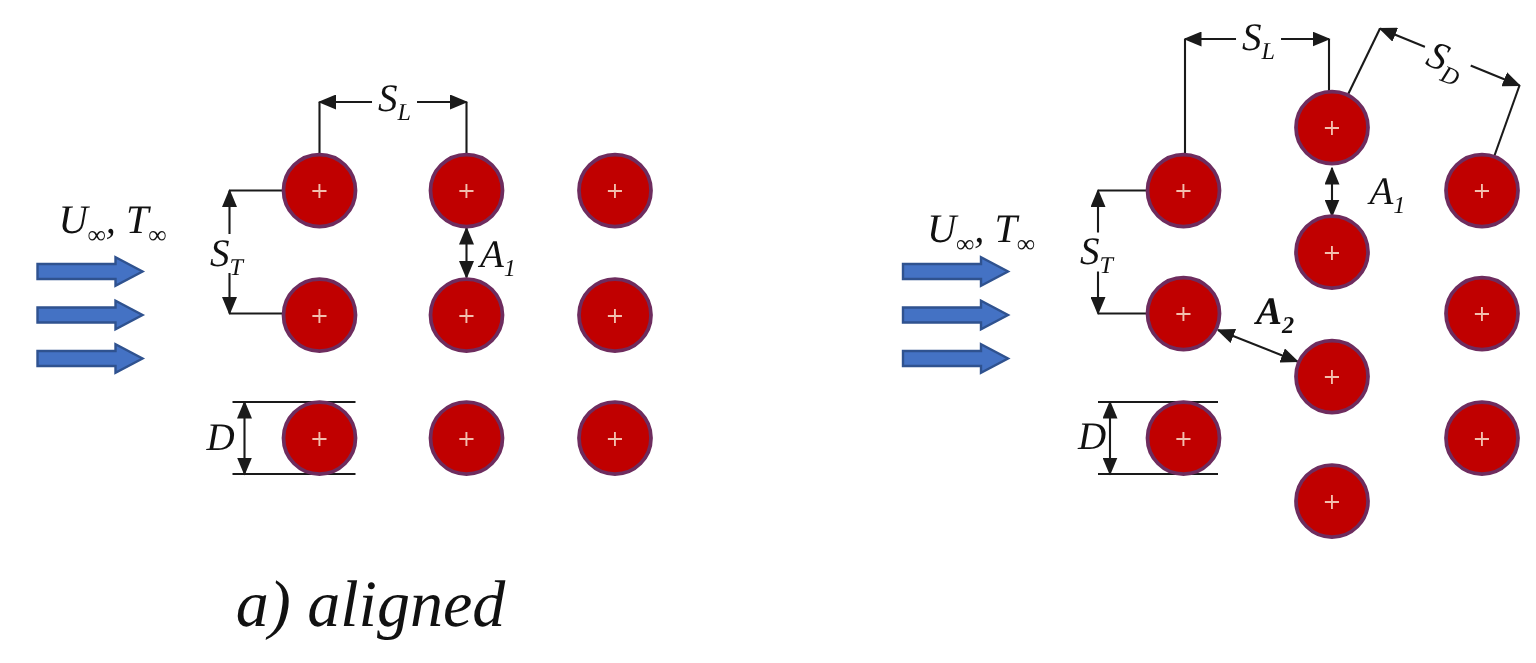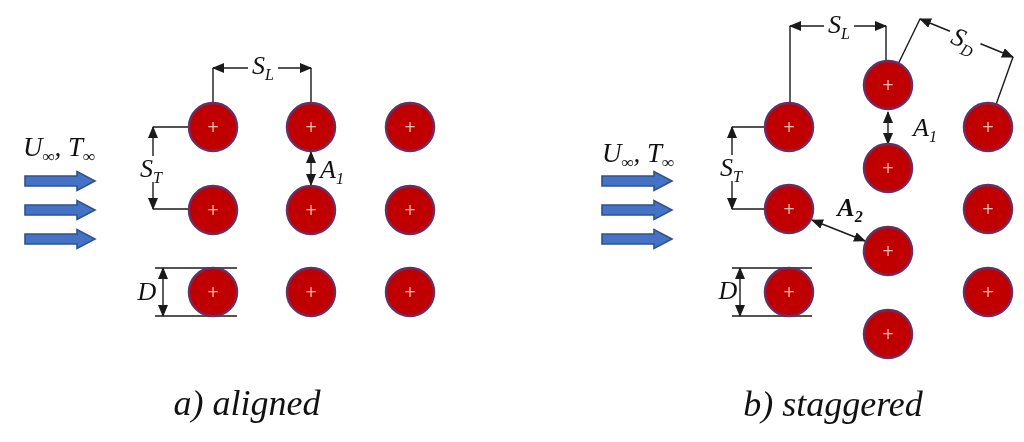--- a/index.html
+++ b/index.html
@@ -5,23 +5,23 @@
   html,body{margin:0;padding:0;background:#ffffff;}
   .stage{position:relative;width:1024px;height:442px;background:#ffffff;overflow:hidden;
          font-family:"Liberation Serif", serif;}
   .stage svg{position:absolute;left:0;top:0;}
   .dim{stroke:#1a1a1a;stroke-width:1.4;fill:none;}
   .lbl{position:absolute;transform:translate(-50%,-50%);font-style:italic;color:#111;
        font-size:26px;white-space:nowrap;line-height:1;}
   .lbl sub{font-size:0.62em;line-height:0;}
   .lbl.bg{background:#ffffff;padding:0 4px;}
   .lbl.rot{transform:translate(-50%,-50%) rotate(22deg);}
-  .flowlbl{font-size:27px;}
+  .flowlbl{font-size:27px;margin-left:16px;}
   .caption{position:absolute;transform:translate(-50%,-50%);font-style:italic;color:#111;
-       font-size:36px;white-space:nowrap;}
+       font-size:44px;white-space:nowrap;}
 </style>
 </head>
 <body>
 
 <div class="stage">
 
   <svg width="1024" height="442" viewBox="0 0 1024 442">
     <defs>
       <marker id="ah" markerUnits="userSpaceOnUse" markerWidth="12" markerHeight="10" refX="11" refY="5" orient="auto-start-reverse">
         <path d="M0,0 L12,5 L0,10 Z" fill="#1a1a1a"></path>
@@ -132,15 +132,14 @@
   <div class="lbl" style="left:147px;top:292px;"><span>D</span></div>
   <div class="caption" style="left:247px;top:403px;">a) aligned</div>
 
   <div class="lbl flowlbl" style="left:638px;top:153px;"><span>U</span><sub>∞</sub><span>, </span><span>T</span><sub>∞</sub></div>
   <div class="lbl bg" style="left:839px;top:25px;"><span>S</span><sub>L</sub></div>
   <div class="lbl bg rot" style="left:964px;top:40px;"><span>S</span><sub>D</sub></div>
   <div class="lbl bg" style="left:731px;top:168px;"><span>S</span><sub>T</sub></div>
   <div class="lbl" style="left:925px;top:128px;"><span>A</span><sub>1</sub></div>
   <div class="lbl" style="left:850px;top:208px;font-weight:bold;"><span>A</span><sub>2</sub></div>
   <div class="lbl" style="left:728px;top:291px;"><span>D</span></div>
-  <div class="caption" style="left:833px;top:404px;">b) staggered</div>
 
 </div>
 
 </body></html>

